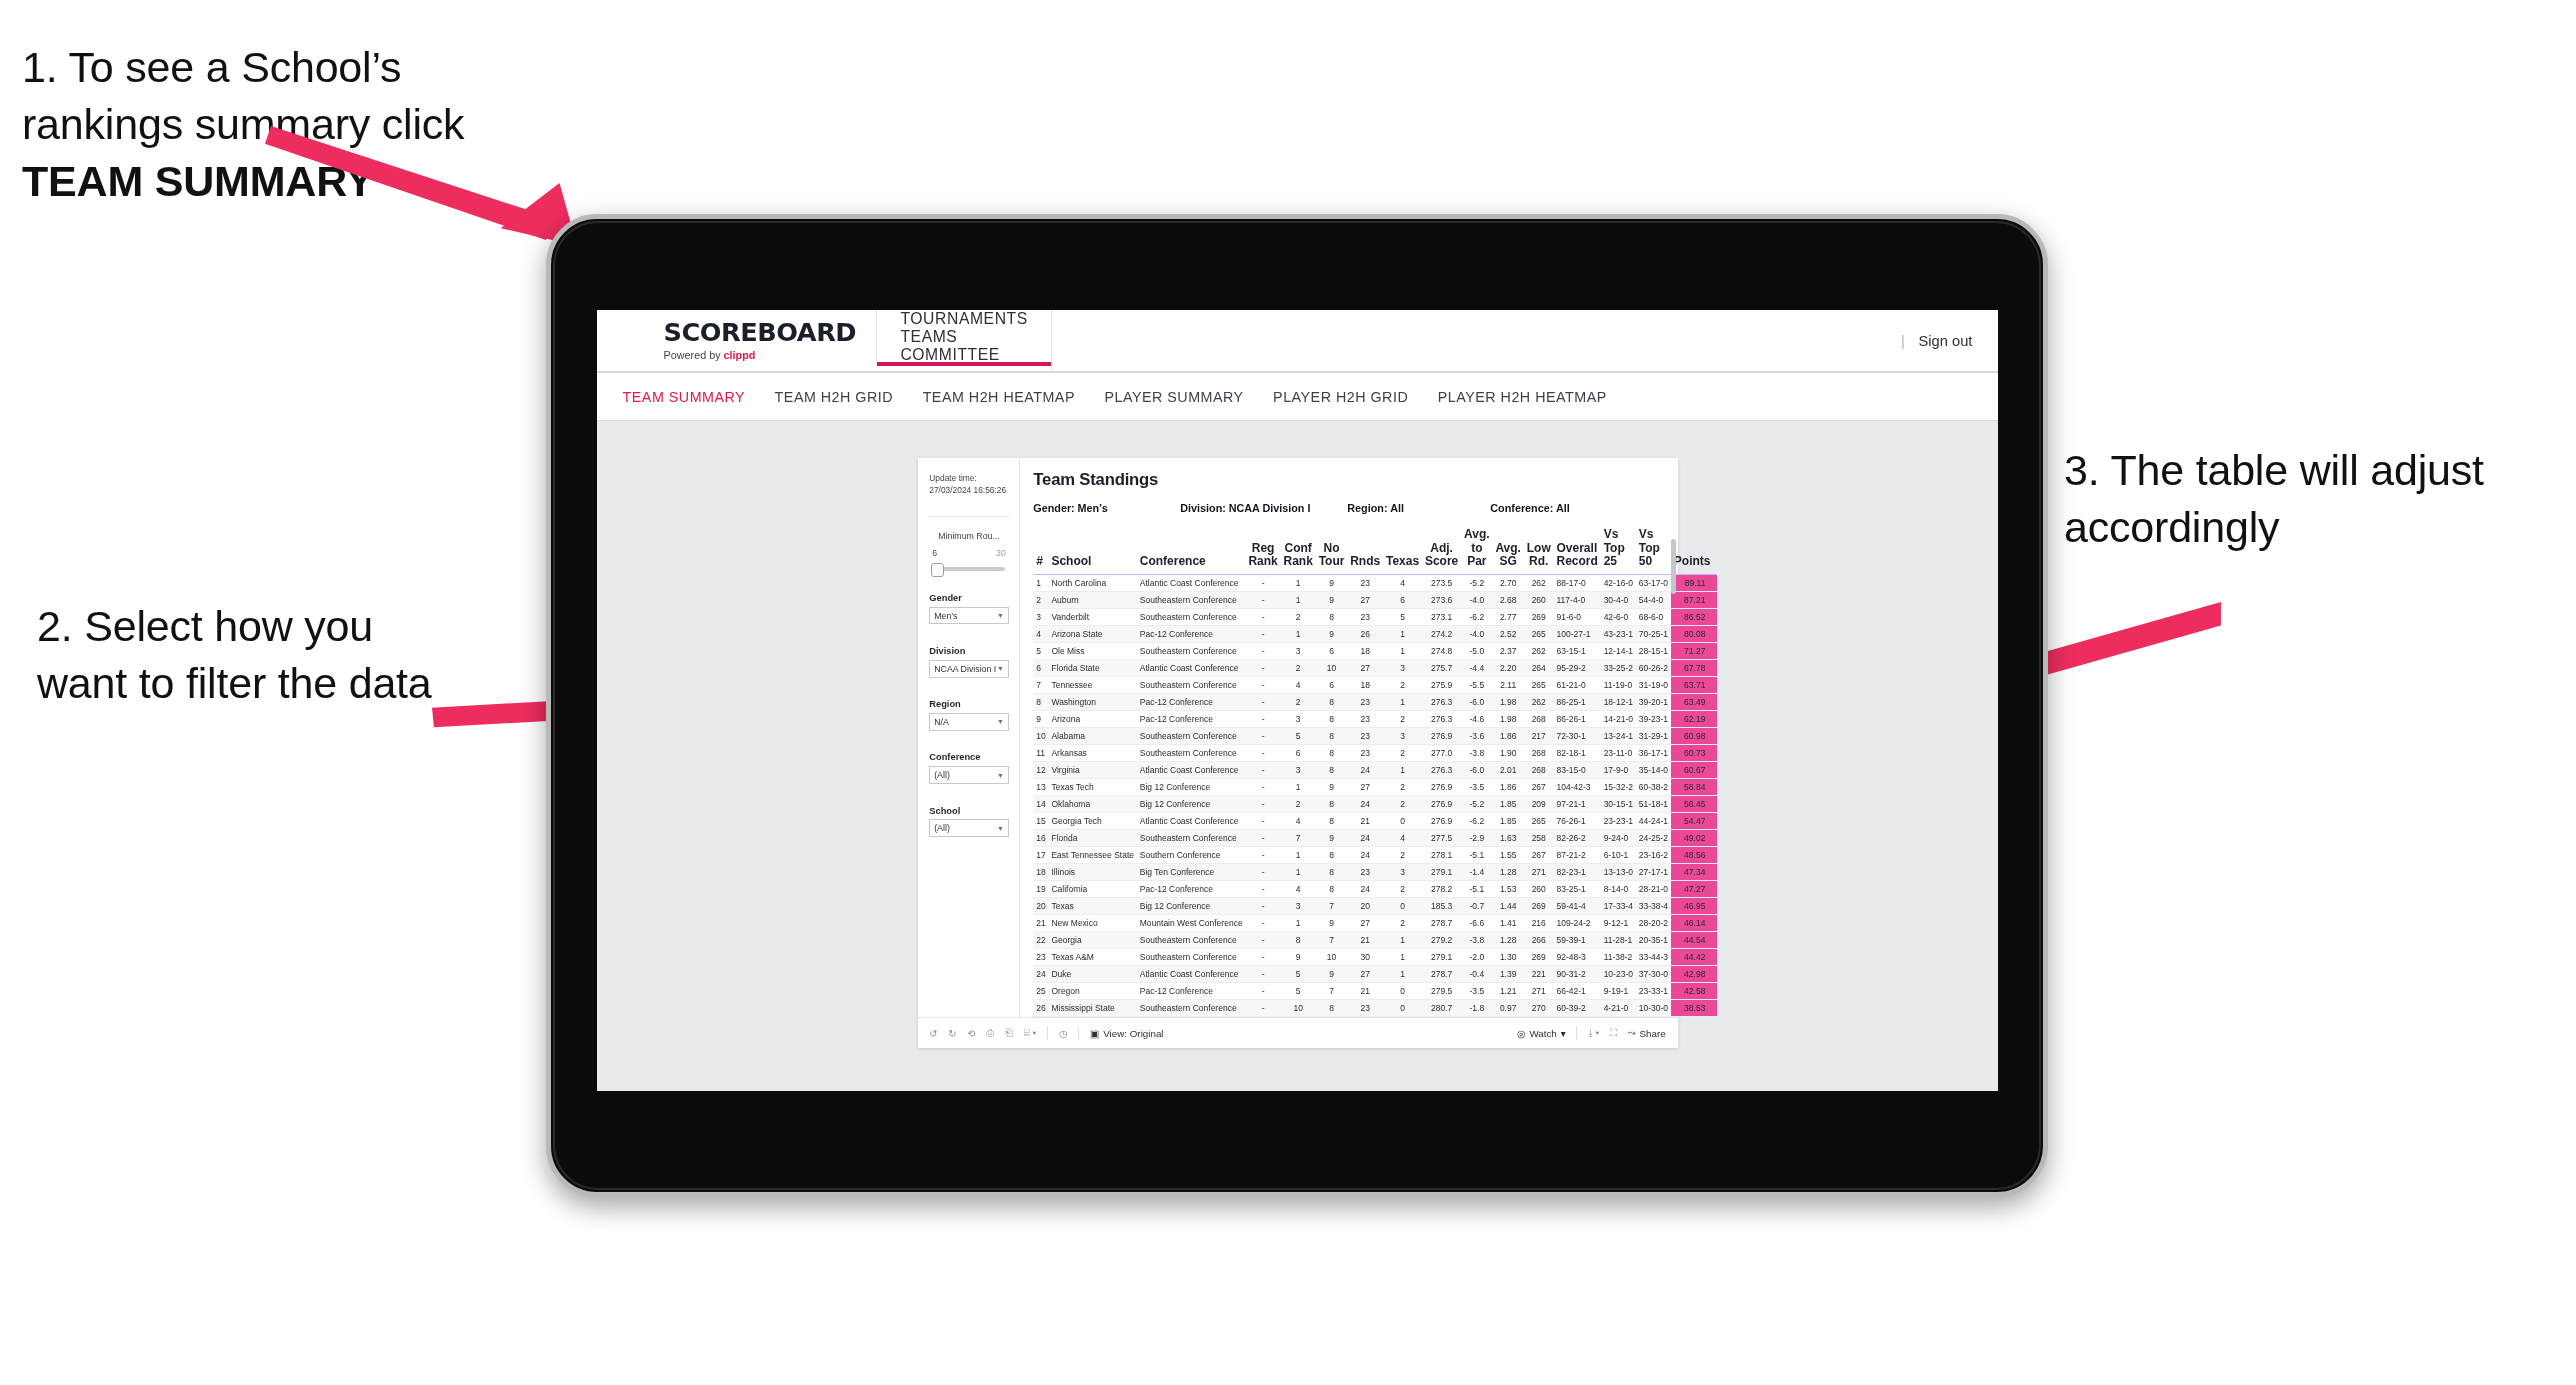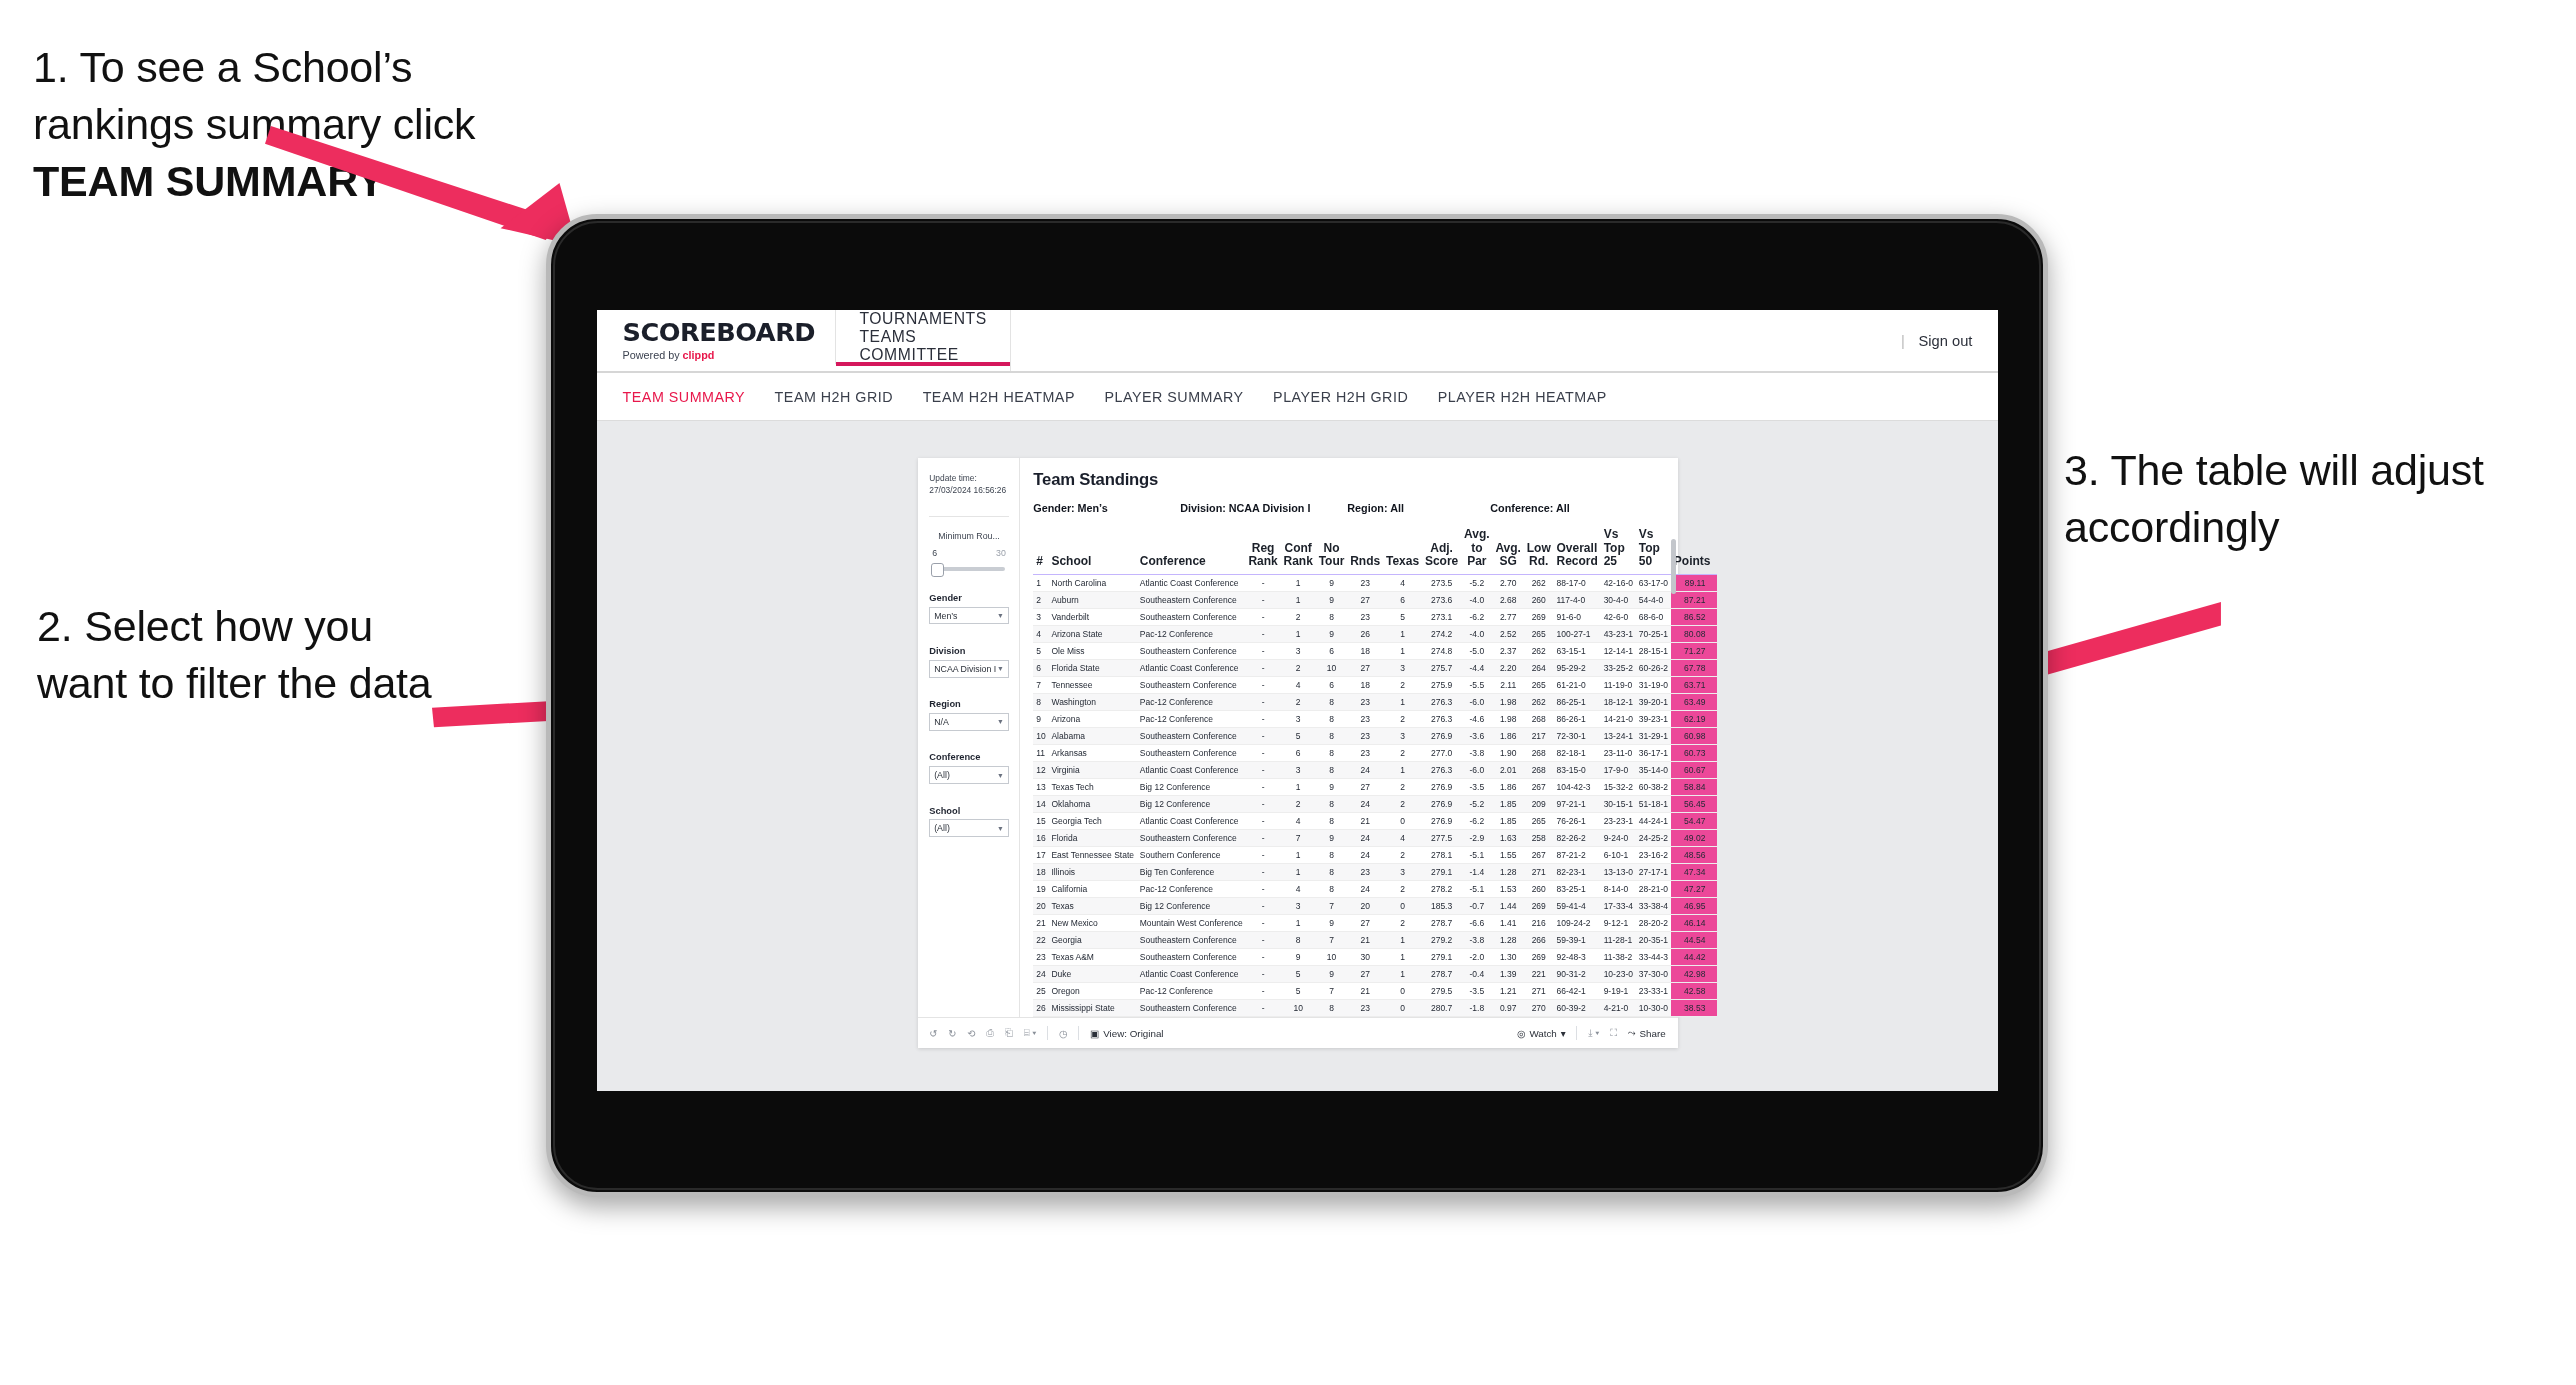--- a/index.html
+++ b/index.html
@@ -4,21 +4,21 @@
 <style>
   html,body{margin:0;padding:0;}
   body{
     width:2576px;height:1386px;background:#ffffff;overflow:hidden;
     font-family:"Liberation Sans",sans-serif;position:relative;
   }
 
   
   .callout{position:absolute;color:#111111;font-size:43px;line-height:1.32;letter-spacing:-0.2px;}
   .callout b{font-weight:700;}
-  #callout-1{left:33px;top:39px;width:531px;}
+  #callout-1{left:22px;top:39px;width:531px;}
   #callout-2{left:37px;top:598px;width:413px;}
   #callout-3{left:2064px;top:442px;width:511px;}
 
   .arrow{position:absolute;pointer-events:none;}
 
   
   #tablet{
     position:absolute;left:546px;top:214px;width:1502px;height:983px;
     background:#0b0b0b;border-radius:51px;
     border:5.9px solid #b9b9b9;
@@ -30,21 +30,21 @@
     border:2px solid #2a2a2a;pointer-events:none;
   }
   #screen{
     position:absolute;left:46px;top:91px;width:1401px;height:781px;
     background:#e9eaec;overflow:hidden;
   }
 
   
   .topbar{height:61px;background:#ffffff;display:flex;align-items:stretch;
           border-bottom:2px solid #d6d6d6;position:relative;}
-  .brand{display:flex;flex-direction:column;justify-content:center;padding:0 19.7px 0 25.6px;}
+  .brand{display:flex;flex-direction:column;justify-content:center;padding:0 19.7px 0 25.6px;margin-left:41px;}
   .brand .logo{font-size:25.6px;font-weight:800;letter-spacing:-0.5px;color:#1b1f2a;
                font-family:"DejaVu Sans",sans-serif;line-height:1;}
   .brand .powered{font-size:10.8px;color:#3c4250;margin-top:3.9px;}
   .brand .powered em{font-style:normal;color:#e8174b;font-weight:700;}
   .topnav{display:flex;align-items:stretch;flex-direction:column;}
   .topnav .item{display:flex;align-items:center;padding:0 23.6px;font-size:15.7px;color:#2b2f3a;
                 letter-spacing:0.6px;border-left:1px solid #e3e3e3;position:relative;cursor:pointer;}
   .topnav .item.active:after{content:"";position:absolute;left:0;right:0;bottom:-2px;height:3.9px;background:#d5185c;}
   .topbar .spacer{flex:1;border-left:1px solid #e3e3e3;}
   .signout{display:flex;align-items:center;gap:13.8px;padding:0 25.6px 0 9.8px;font-size:14.7px;color:#2b2f3a;cursor:pointer;}

